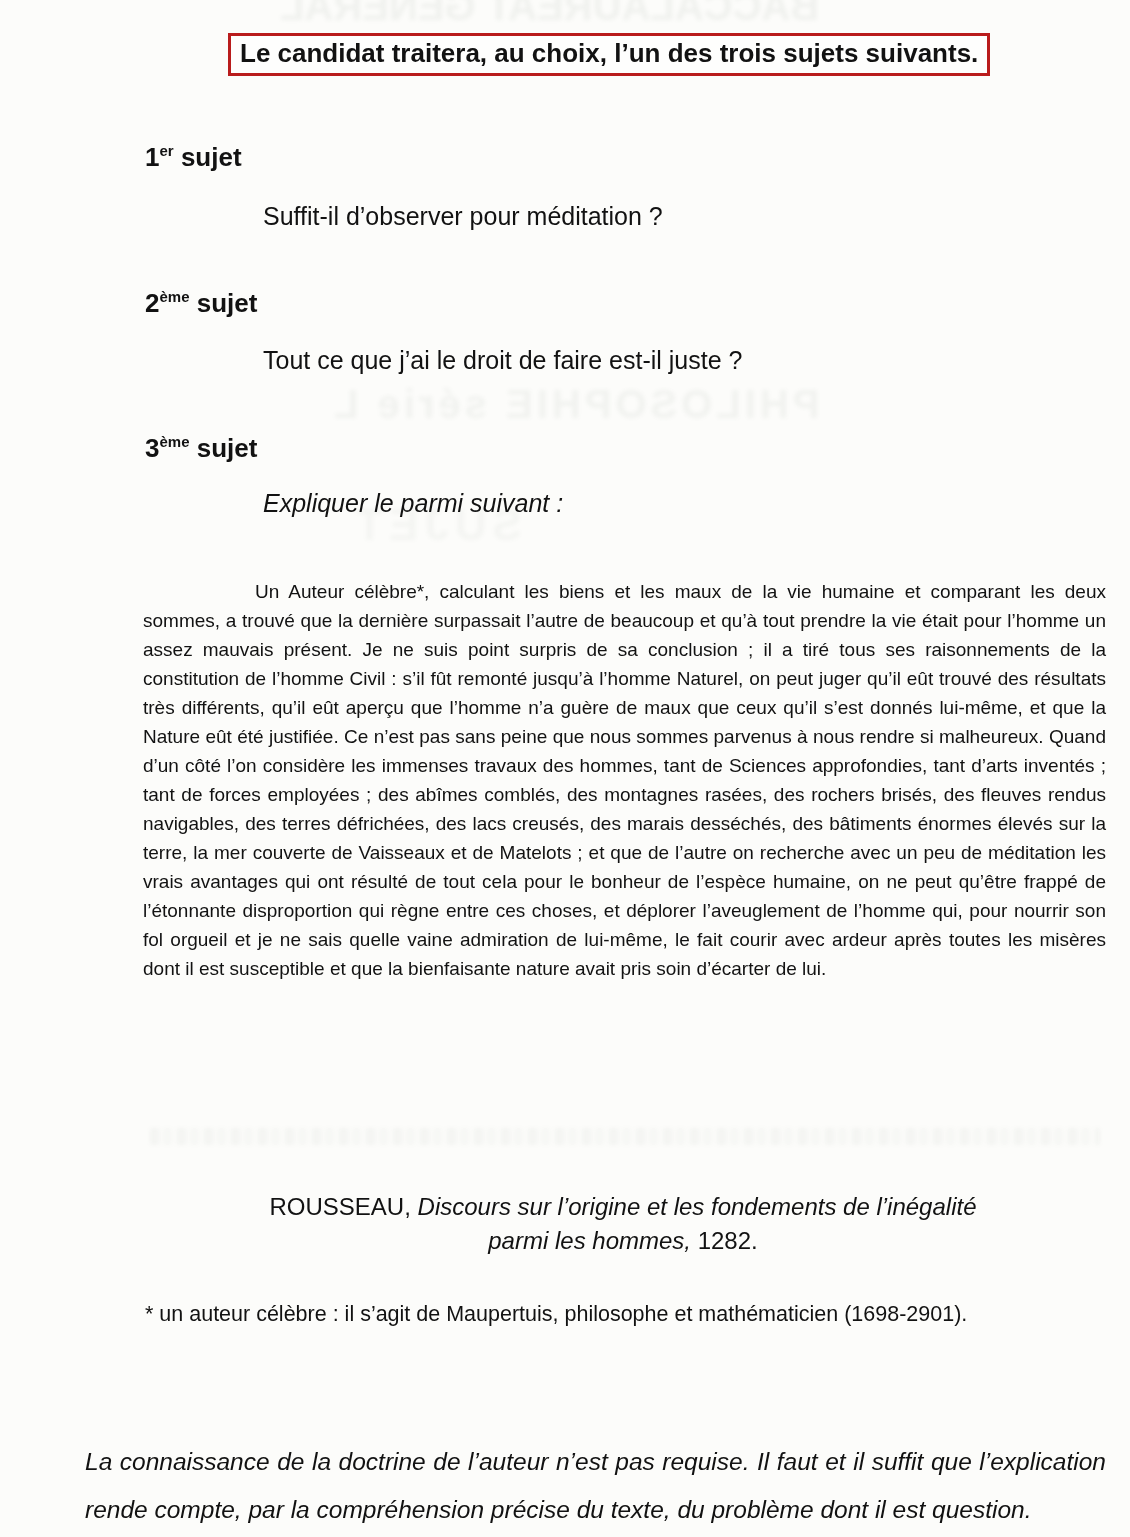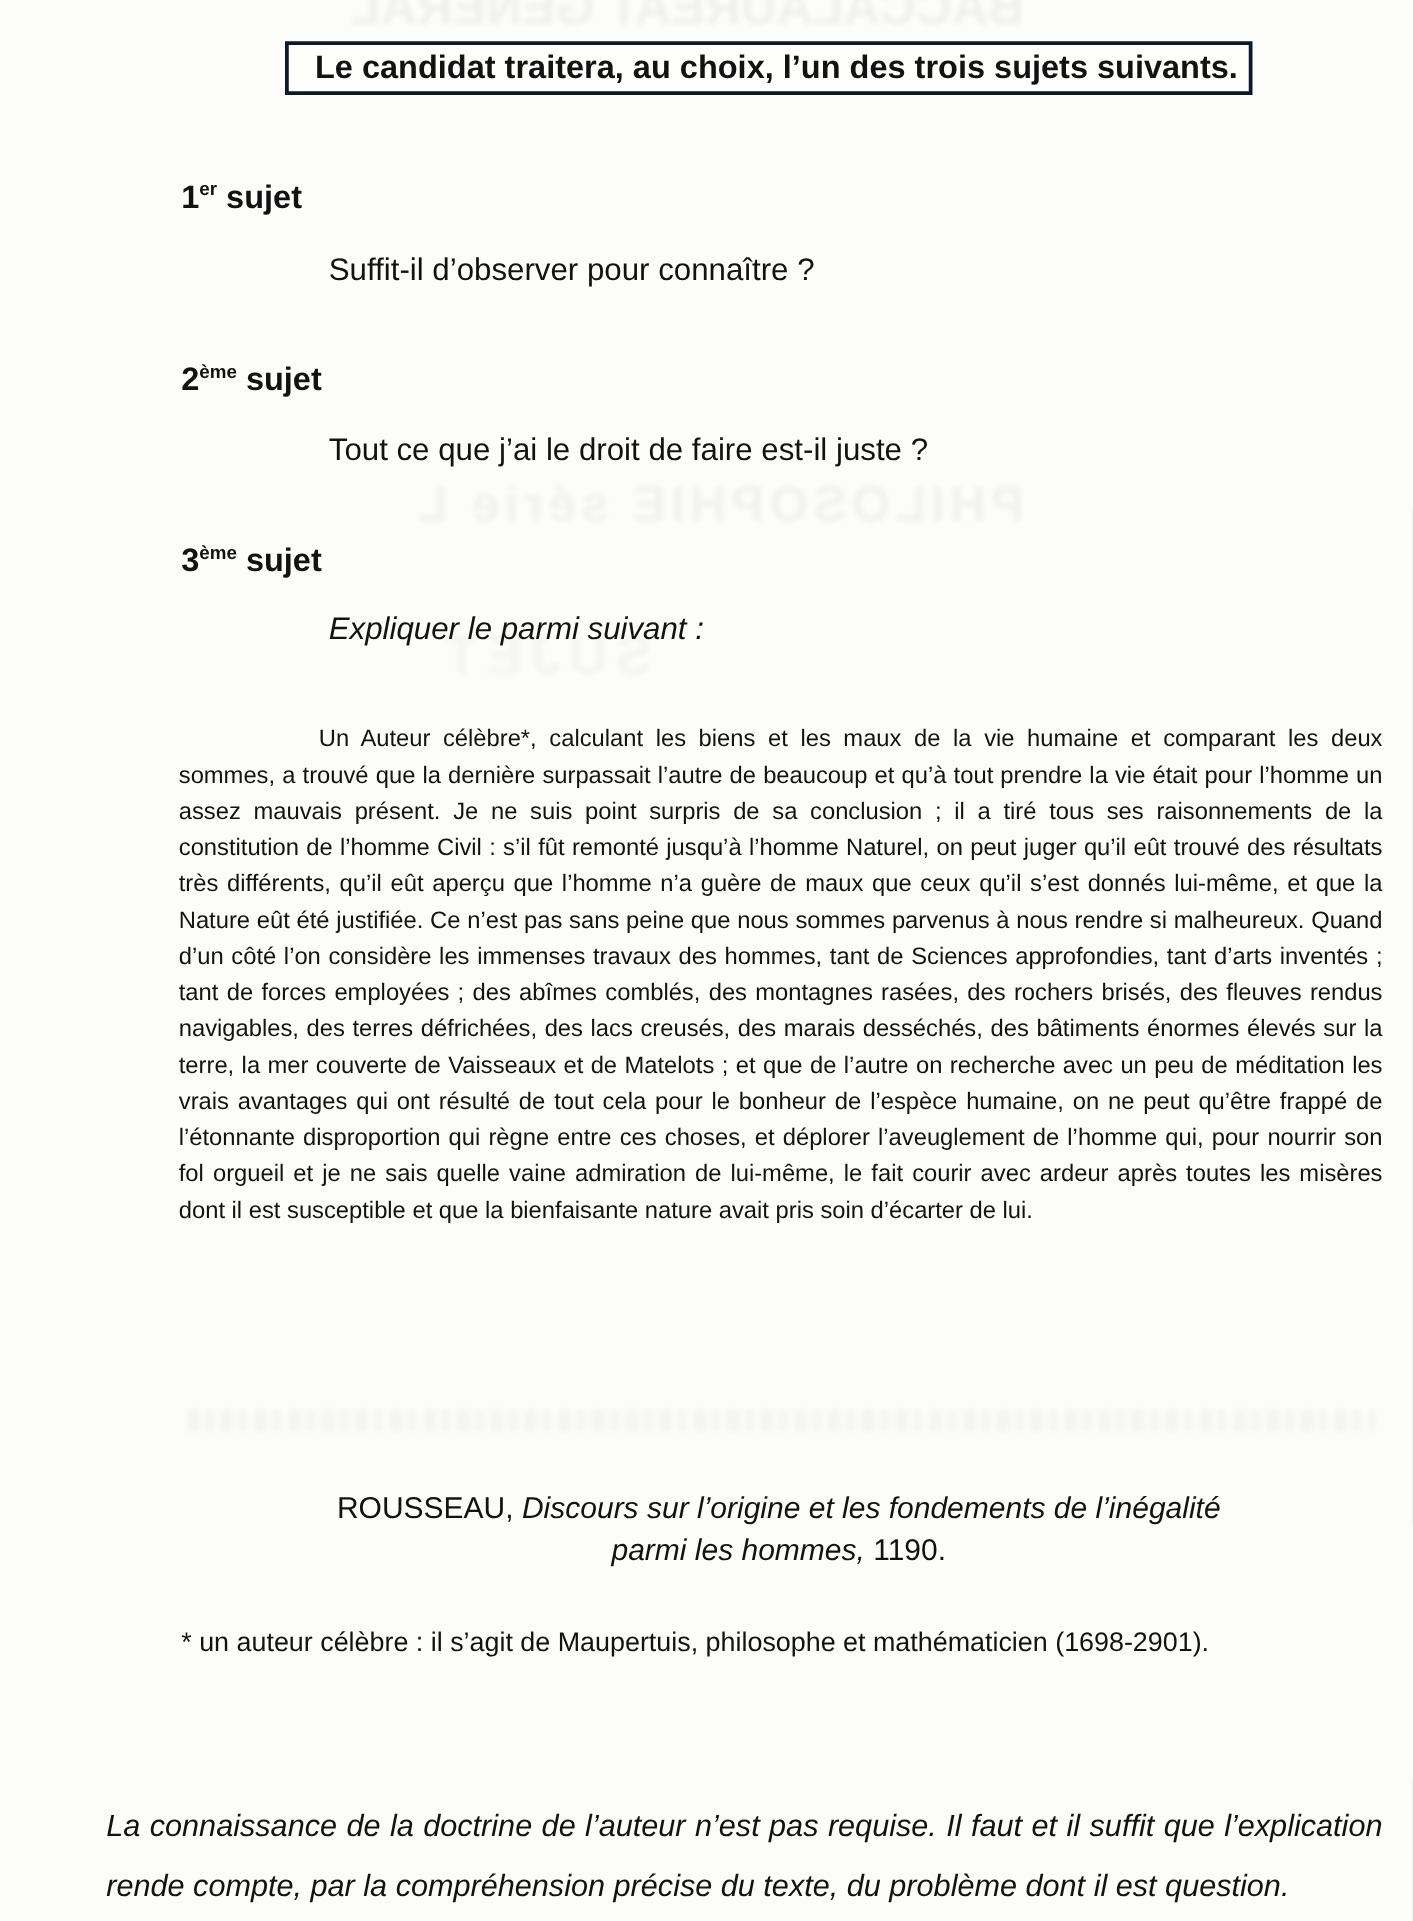--- a/index.html
+++ b/index.html
@@ -28,22 +28,22 @@
   .bleed-strip{
     position:absolute;top:1128px;left:150px;width:950px;height:17px;
     background:repeating-linear-gradient(90deg,
       rgba(110,125,110,.10) 0 9px, rgba(110,125,110,.02) 9px 14px,
       rgba(110,125,110,.08) 14px 21px, rgba(110,125,110,.01) 21px 27px);
     filter:blur(2px);opacity:.55;
   }
 
   .header-box{
     position:absolute;top:33px;left:228px;
-    border:3px solid #0f172a;
-    padding:2px 9px 4px 21px;
+    border:3px solid #b91c1c;
+    padding:2px 9px 4px 9px;
     font-size:26px;font-weight:bold;
     white-space:nowrap;
     background:rgba(255,255,255,.6);
   }
 
   .subject-label{position:absolute;left:145px;font-size:26px;font-weight:bold;}
   .subject-label sup{font-size:15px;line-height:0;}
   .lbl-1{top:142px;text-align:center;}
   .lbl-2{top:288px;}
   .lbl-3{top:433px;}
@@ -79,34 +79,34 @@
 <div class="page">
 
   <div class="bleed bleed-top">BACCALAUREAT GENERAL</div>
   <div class="bleed bleed-mid">PHILOSOPHIE série L</div>
   <div class="bleed bleed-sujet">SUJET</div>
   <div class="bleed-strip"></div>
 
   <div class="header-box">Le candidat traitera, au choix, l’un des trois sujets suivants.</div>
 
   <div class="subject-label lbl-1"><span>1</span><sup>er</sup> <span>sujet</span></div>
-  <div class="subject-text txt-1">Suffit-il d’observer pour connaître ?</div>
+  <div class="subject-text txt-1">Suffit-il d’observer pour méditation ?</div>
 
   <div class="subject-label lbl-2"><span>2</span><sup>ème</sup> <span>sujet</span></div>
   <div class="subject-text txt-2">Tout ce que j’ai le droit de faire est-il juste ?</div>
 
   <div class="subject-label lbl-3"><span>3</span><sup>ème</sup> <span>sujet</span></div>
   <div class="subject-text txt-3">Expliquer le parmi suivant :</div>
 
   <div class="excerpt">Un Auteur célèbre*, calculant les biens et les maux de la vie humaine et comparant les deux sommes, a trouvé que la dernière surpassait l’autre de beaucoup et qu’à tout prendre la vie était pour l’homme un assez mauvais présent. Je ne suis point surpris de sa conclusion ; il a tiré tous ses raisonnements de la constitution de l’homme Civil : s’il fût remonté jusqu’à l’homme Naturel, on peut juger qu’il eût trouvé des résultats très différents, qu’il eût aperçu que l’homme n’a guère de maux que ceux qu’il s’est donnés lui-même, et que la Nature eût été justifiée. Ce n’est pas sans peine que nous sommes parvenus à nous rendre si malheureux. Quand d’un côté l’on considère les immenses travaux des hommes, tant de Sciences approfondies, tant d’arts inventés ; tant de forces employées ; des abîmes comblés, des montagnes rasées, des rochers brisés, des fleuves rendus navigables, des terres défrichées, des lacs creusés, des marais desséchés, des bâtiments énormes élevés sur la terre, la mer couverte de Vaisseaux et de Matelots ; et que de l’autre on recherche avec un peu de méditation les vrais avantages qui ont résulté de tout cela pour le bonheur de l’espèce humaine, on ne peut qu’être frappé de l’étonnante disproportion qui règne entre ces choses, et déplorer l’aveuglement de l’homme qui, pour nourrir son fol orgueil et je ne sais quelle vaine admiration de lui-même, le fait courir avec ardeur après toutes les misères dont il est susceptible et que la bienfaisante nature avait pris soin d’écarter de lui.</div>
 
   <div class="attribution">
     <span>ROUSSEAU,</span>
     <span class="it">Discours sur l’origine et les fondements de l’inégalité</span><br>
     <span class="it">parmi les hommes,</span>
-    <span>1190.</span>
+    <span>1282.</span>
   </div>
 
   <div class="footnote">* un auteur célèbre : il s’agit de Maupertuis, philosophe et mathématicien (1698-2901).</div>
 
   <div class="instruction">La connaissance de la doctrine de l’auteur n’est pas requise. Il faut et il suffit que l’explication rende compte, par la compréhension précise du texte, du problème dont il est question.</div>
 
 </div>
 
 </body></html>

